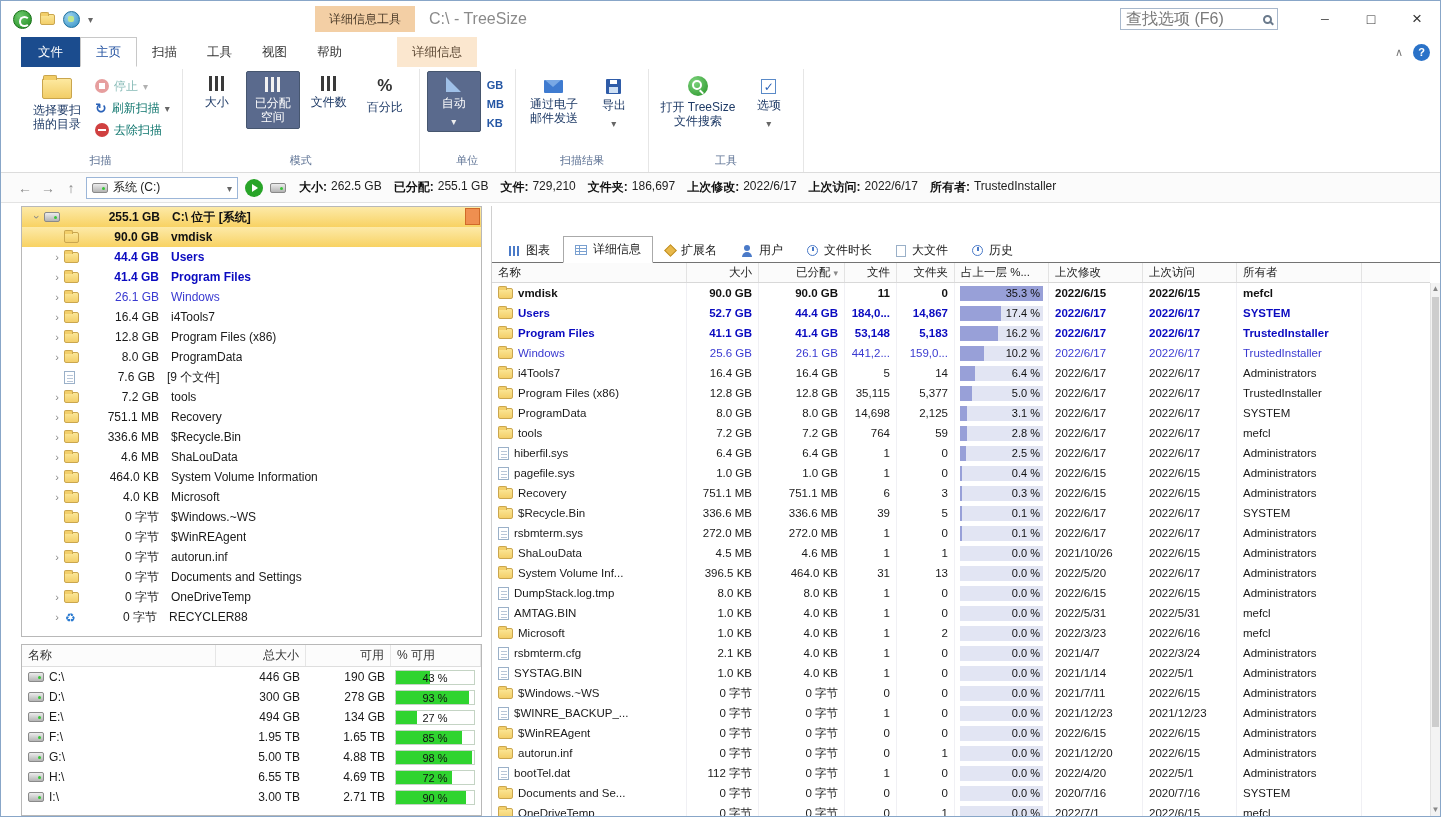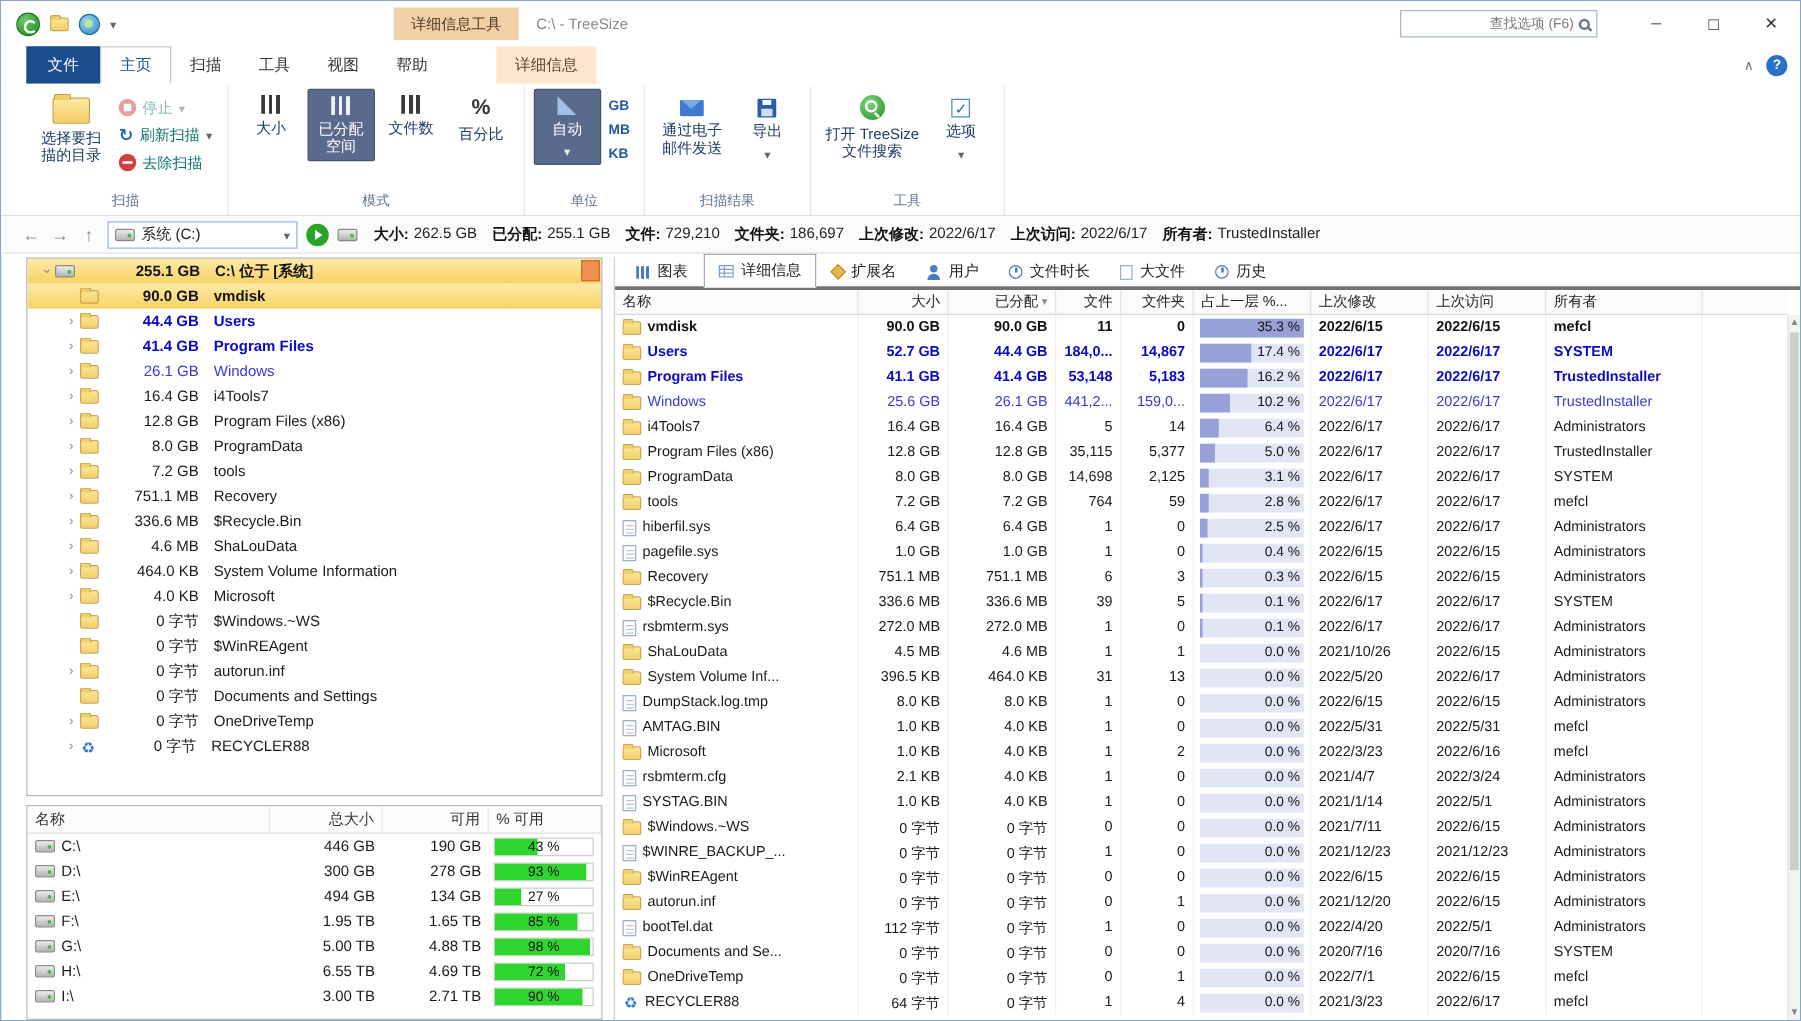--- a/index.html
+++ b/index.html
@@ -8,23 +8,23 @@
 
   
   .titlebar{height:36px;display:flex;align-items:center;background:#fff;flex:none;}
   .qat{display:flex;align-items:center;gap:8px;padding:0 10px 0 12px;}
   .appicon{width:19px;height:19px;border-radius:50%;background:radial-gradient(circle at 35% 30%,#6cc86c,#1e8a1e);border:1px solid #157015;position:relative;}
   .appicon::after{content:"";position:absolute;left:5px;top:5px;width:7px;height:7px;border:2px solid #fff;border-radius:50%;border-right-color:transparent;}
   .qscan{width:17px;height:17px;border-radius:50%;background:radial-gradient(circle at 35% 30%,#9fd4ef,#2f8fc4);border:1px solid #1f6f9c;position:relative;}
   .qscan::after{content:"";position:absolute;left:4px;top:4px;width:6px;height:6px;background:#bfe890;border-radius:2px;}
   .caret::before{content:"▾";font-size:10px;color:#666;}
   .ctxhdr{margin-left:212px;height:26px;padding:0 14px;background:#f3cfa5;color:#4a3a28;display:flex;align-items:center;font-size:12px;}
-  .wintitle{margin-left:14px;color:#8a8a8a;font-size:12px;}
+  .wintitle{margin-left:14px;color:#8a8a8a;font-size:16px;}
   .searchbox{margin-left:auto;width:158px;height:22px;border:1px solid #a8b8cc;background:#fff;display:flex;align-items:center;padding:0 5px;gap:4px;}
-  .searchinput{flex:1;border:none;outline:none;font-size:11px;color:#333;min-width:0;background:transparent;text-align:right;}
+  .searchinput{flex:1;border:none;outline:none;font-size:16px;color:#333;min-width:0;background:transparent;}
   .searchinput::placeholder{color:#7a7a7a;}
   .ic-lens{width:9px;height:9px;border:2px solid #6a7a8c;border-radius:50%;position:relative;flex:none;}
   .ic-lens::after{content:"";position:absolute;width:5px;height:2px;background:#6a7a8c;transform:rotate(45deg);right:-4px;bottom:-2px;}
   .winctl{display:flex;margin-left:24px;}
   .wbtn{width:46px;height:34px;display:flex;align-items:center;justify-content:center;color:#333;font-size:13px;}
   .wmin::before{content:"─";font-size:11px;}
   .wmax::before{content:"□";font-size:14px;}
   .wclose::before{content:"×";font-size:17px;}
 
   
@@ -135,21 +135,21 @@
   .drow{display:flex;height:20px;align-items:center;}
   .e0{flex:1;display:flex;align-items:center;gap:5px;padding:0 6px;min-width:0;}
   .e1{width:90px;justify-content:flex-end;text-align:right;display:flex;padding:0 6px;}
   .e2{width:85px;justify-content:flex-end;text-align:center;display:flex;padding:0 6px;}
   .e3{width:90px;display:flex;align-items:center;padding:0 4px;}
   .gbar{width:80px;height:15px;background:#fff;border:1px solid #c4d4c4;position:relative;}
   .gfill{position:absolute;left:0;top:0;bottom:0;background:#2fd42f;}
   .glabel{position:absolute;inset:0;text-align:center;font-size:11px;line-height:14px;color:#111;}
 
   
-  .vtabs{height:26px;display:flex;align-items:flex-end;gap:2px;padding-left:6px;background:#fff;border-bottom:3px solid #737373;flex:none;}
+  .vtabs{height:26px;display:flex;align-items:flex-end;gap:2px;padding-left:6px;background:#fff;border-bottom:1px solid #737373;flex:none;margin-top:31px;}
   .vtab{display:flex;align-items:center;gap:6px;padding:4px 11px;color:#222;position:relative;top:1px;font-size:12px;}
   .vtab.active{background:#fff;border:1px solid #aaa;border-bottom:1px solid #fff;}
   .vicon{flex:none;}
   .ic-chart{width:11px;height:10px;background:repeating-linear-gradient(90deg,#4a7ac8 0 2px,transparent 2px 4px);}
   .ic-table{width:12px;height:10px;border:1px solid #7aa0d0;background:#fff;position:relative;}
   .ic-table::before{content:"";position:absolute;left:0;right:0;top:2px;height:1px;background:#7aa0d0;box-shadow:0 3px 0 #7aa0d0;}
   .ic-table::after{content:"";position:absolute;left:3px;top:0;bottom:0;width:1px;background:#7aa0d0;}
   .ic-tag{width:9px;height:9px;background:#e8b84a;border:1px solid #c09028;transform:rotate(45deg);}
   .ic-user{width:12px;height:12px;position:relative;}
   .ic-user::before{content:"";position:absolute;left:3px;top:0;width:6px;height:6px;border-radius:50%;background:#4a7ac8;}
@@ -420,20 +420,26 @@
               <span class="tsize" style="width: 80px;">12.8 GB</span>
               <span class="tname">Program Files (x86)</span>
             </div>
             <div class="trow">
               <span class="chev" style="margin-left: 28px;">›</span>
               <span class="ticon ic-folder"></span>
               <span class="tsize" style="width: 80px;">8.0 GB</span>
               <span class="tname">ProgramData</span>
             </div>
             <div class="trow">
+              <span class="chev" style="margin-left: 28px;"></span>
+              <span class="ticon ic-file"></span>
+              <span class="tsize" style="width: 80px;">7.6 GB</span>
+              <span class="tname">[9 个文件]</span>
+            </div>
+            <div class="trow">
               <span class="chev" style="margin-left: 28px;">›</span>
               <span class="ticon ic-folder"></span>
               <span class="tsize" style="width: 80px;">7.2 GB</span>
               <span class="tname">tools</span>
             </div>
             <div class="trow">
               <span class="chev" style="margin-left: 28px;">›</span>
               <span class="ticon ic-folder"></span>
               <span class="tsize" style="width: 80px;">751.1 MB</span>
               <span class="tname">Recovery</span>

